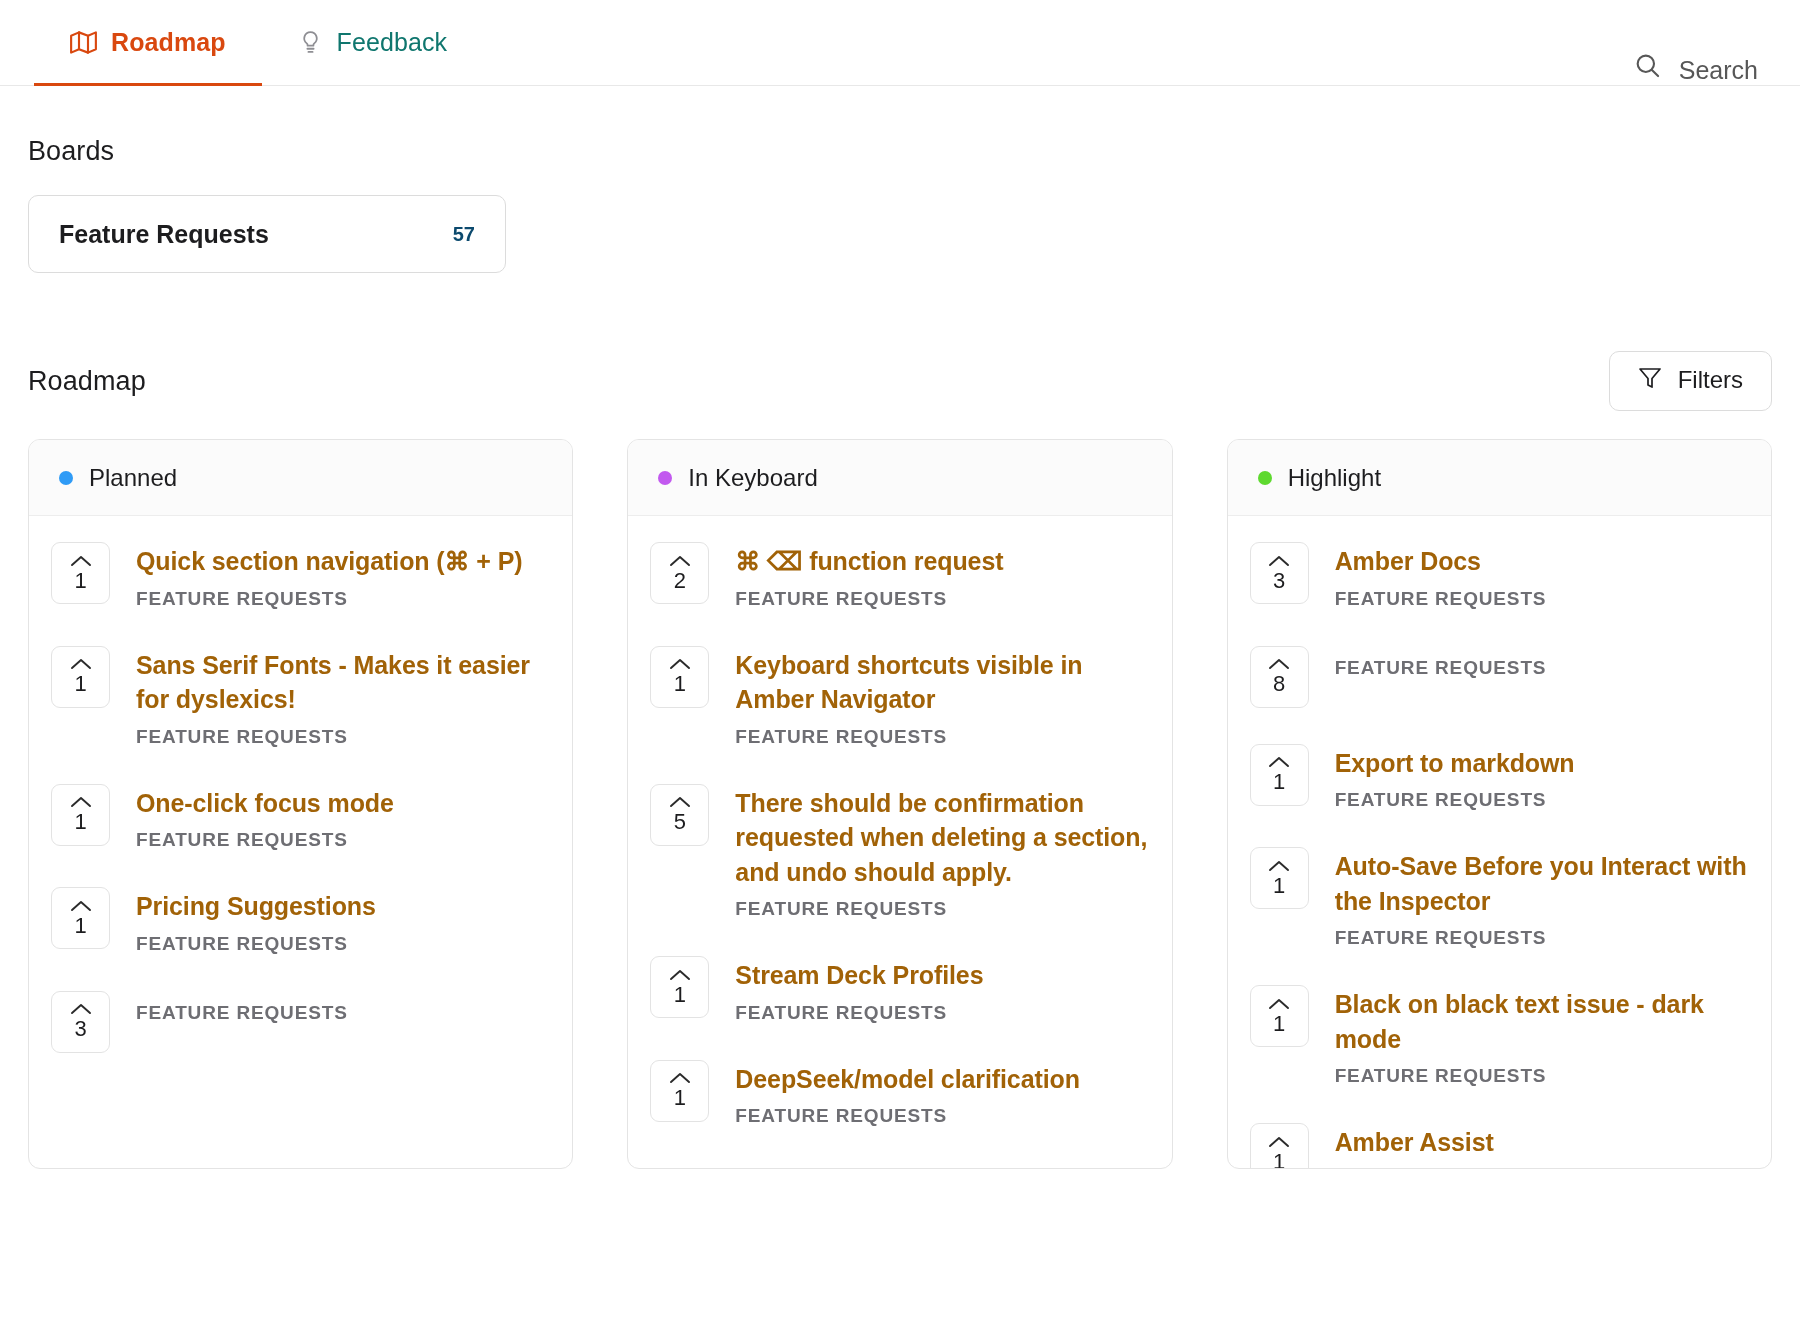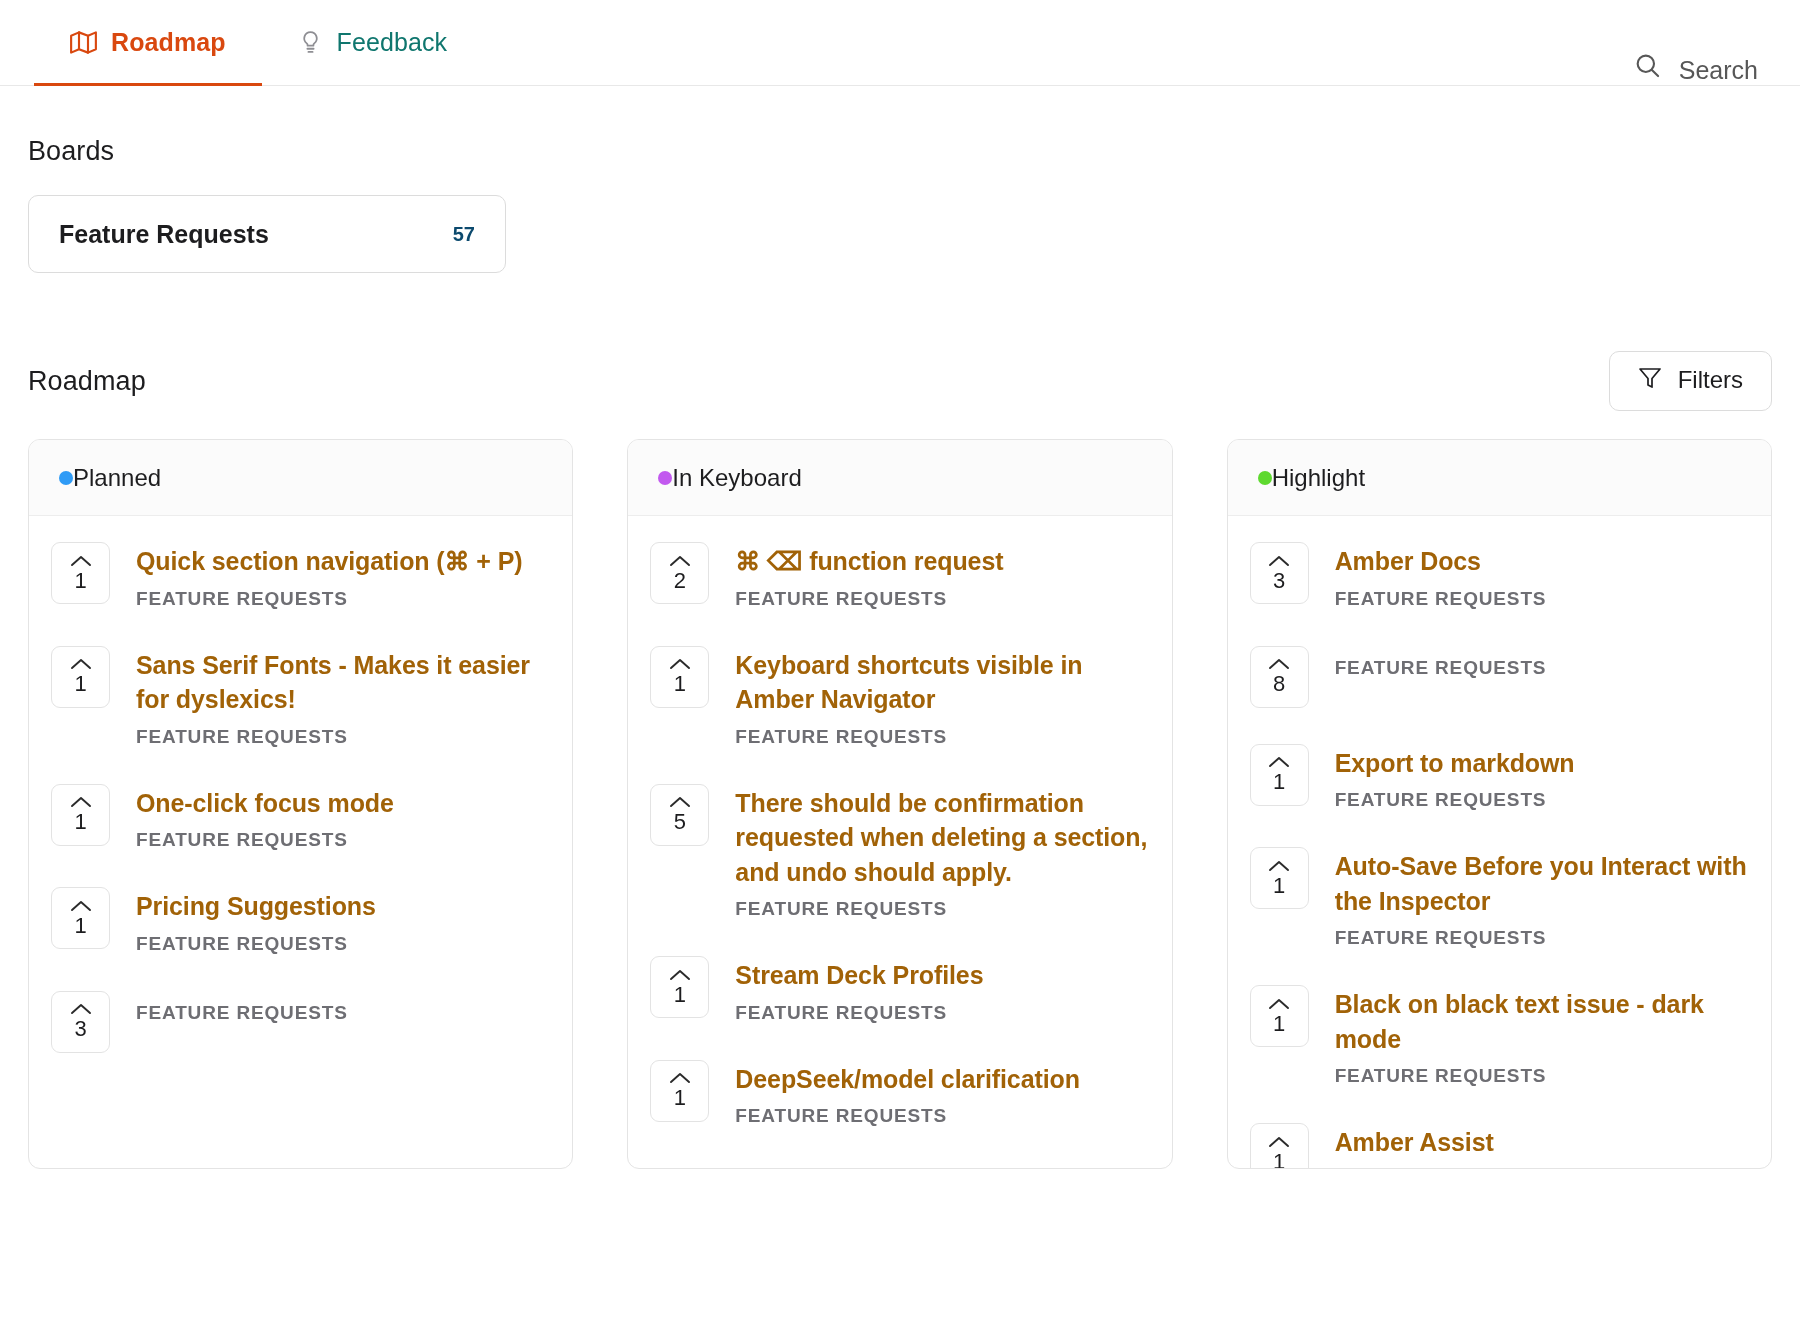--- a/index.html
+++ b/index.html
@@ -137,20 +137,21 @@
     display: flex;
     flex-direction: column;
     overflow: hidden;
   }
   .col-head {
     height: 76px;
     background: #fbfbfb;
     border-bottom: 1px solid #ededed;
     display: flex;
     align-items: center;
+    gap: 16px;
     padding: 0 30px;
     flex: none;
   }
   .dot {
     width: 14px; height: 14px;
     border-radius: 50%;
     flex: none;
   }
   .col-title {
     font-size: 24px;

